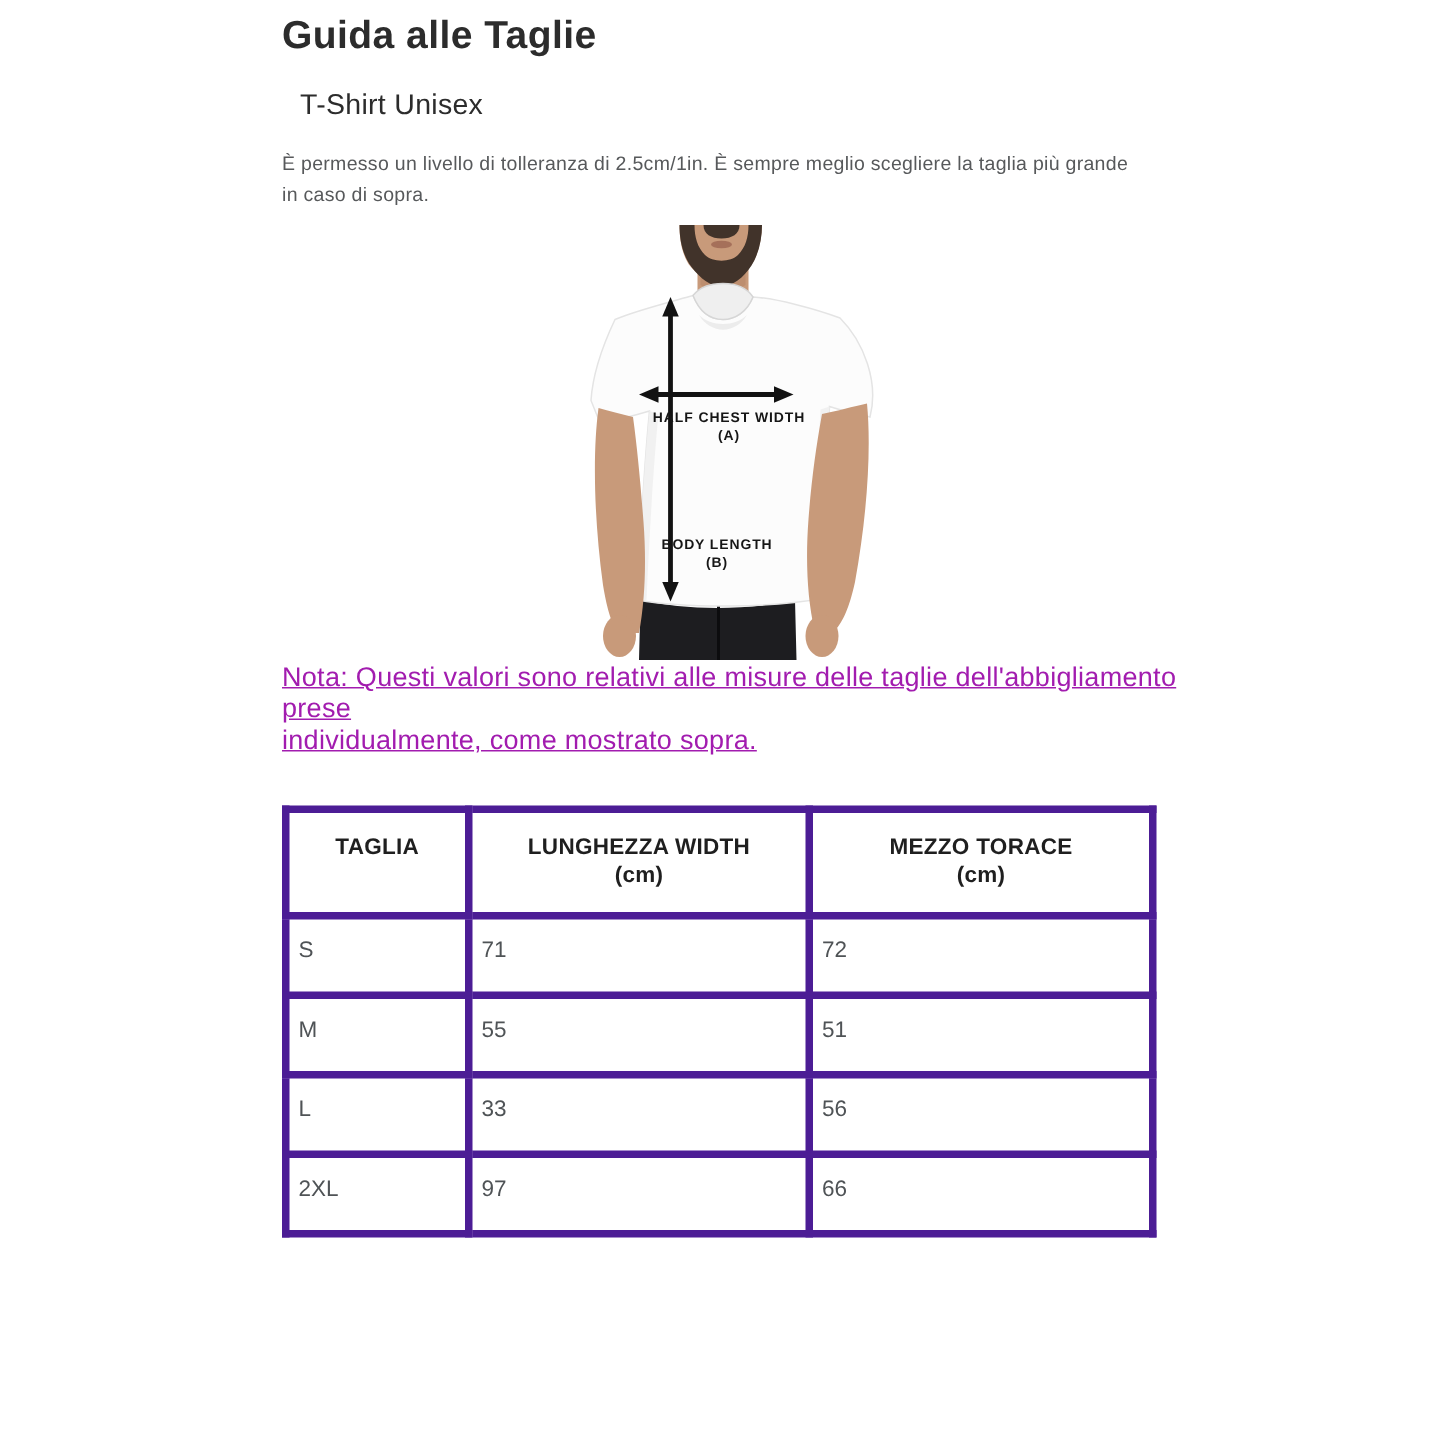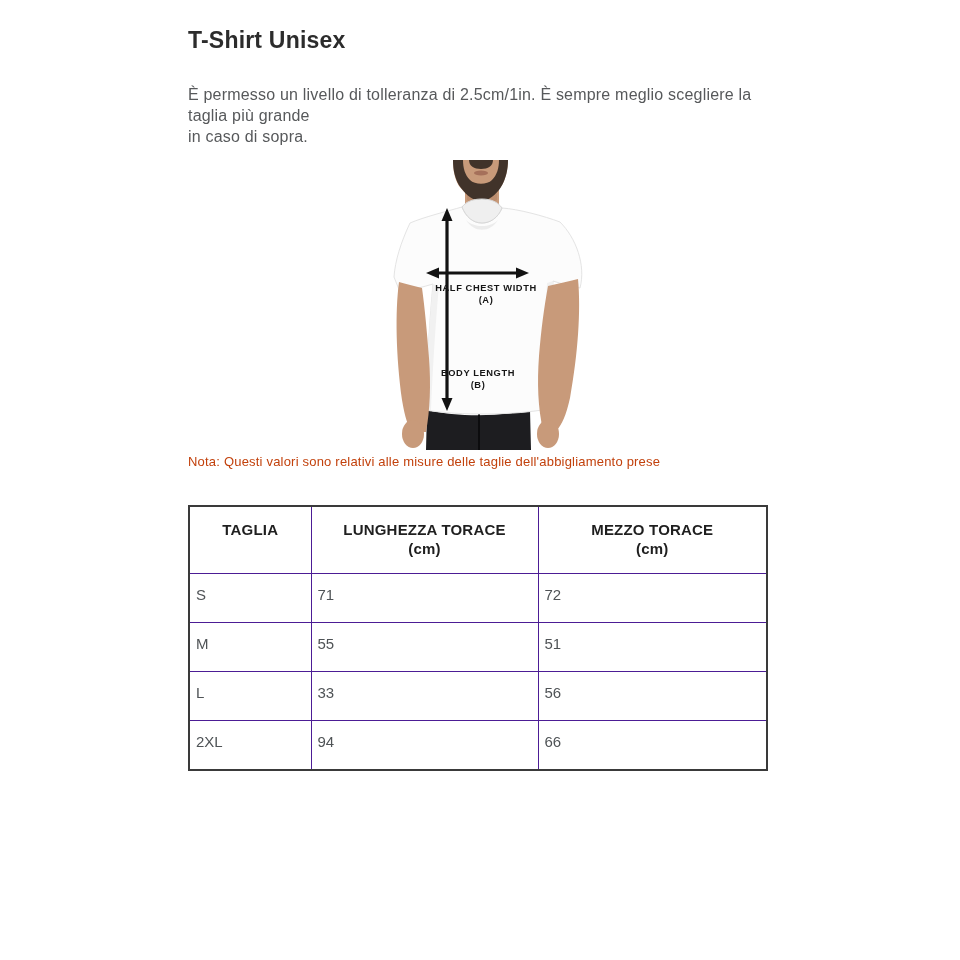--- a/index.html
+++ b/index.html
@@ -17,40 +17,41 @@
   }
   h1.page-title {
     margin: 0;
     font-size: 26px;
     line-height: 30px;
     font-weight: 700;
     color: #2c2c2c;
     letter-spacing: 0.3px;
   }
   h2.product-subtitle {
-    margin: 21px 0 0 0;
-    font-size: 23px;
+    margin: 21px 0 0 12px;
+    font-size: 19px;
     line-height: 23px;
-    font-weight: 700;
+    font-weight: 400;
     color: #2c2c2c;
     letter-spacing: 0.2px;
   }
   .intro {
-    margin-top: 32px;
-    font-size: 16px;
+    margin-top: 16px;
+    font-size: 13px;
     line-height: 21px;
     color: #57595b;
     letter-spacing: 0.2px;
   }
   .note {
     margin-top: 1px;
-    font-size: 13px;
+    font-size: 18px;
     line-height: 21px;
-    color: #c2410c;
-    letter-spacing: 0.2px;
+    color: #a21caf;
+    letter-spacing: 0.2px;
+    text-decoration: underline;
   }
   .figure-wrap {
     width: 600px;
     margin-top: -3px;
     height: 290px;
     text-decoration: underline;
   }
   .figure-wrap svg { display: block; margin: 0 auto; }
   svg text.measure-label {
     font-family: "Liberation Sans", sans-serif;
@@ -60,21 +61,21 @@
     letter-spacing: 0.6px;
   }
   table.size-table {
     margin-top: 33px;
     border-collapse: collapse;
     width: 578px;
     border: 2px solid #3a3a3a;
     table-layout: fixed;
   }
   .size-table th, .size-table td {
-    border: 1px solid #4c1d95;
+    border: 5px solid #4c1d95;
     vertical-align: top;
   }
   .size-table th {
     font-size: 15px;
     font-weight: 700;
     color: #1f1f1f;
     padding: 13px 6px 15px 6px;
     line-height: 19px;
     letter-spacing: 0.2px;
   }
@@ -85,20 +86,21 @@
     color: #4f5356;
     padding: 13px 6px 19px 6px;
     line-height: 16px;
   }
 </style>
 </head>
 <body>
 
 <div class="content">
 
+  <h1 class="page-title">Guida alle Taglie</h1>
 
   <h2 class="product-subtitle">T-Shirt Unisex</h2>
 
   <p class="intro">
       <span style="display:block">È permesso un livello di tolleranza di 2.5cm/1in. È sempre meglio scegliere la taglia più grande</span>
       <span style="display:block">in caso di sopra.</span>
     </p>
 
   <div class="figure-wrap">
     <svg width="300" height="290" viewBox="0 0 300 290">
@@ -145,35 +147,36 @@
 
       <text class="measure-label" x="148" y="131" text-anchor="middle">HALF CHEST WIDTH</text>
       <text class="measure-label" x="148" y="143" text-anchor="middle">(A)</text>
       <text class="measure-label" x="140" y="216" text-anchor="middle">BODY LENGTH</text>
       <text class="measure-label" x="140" y="228" text-anchor="middle">(B)</text>
     </svg>
   </div>
 
   <p class="note">
       <span style="display:block">Nota: Questi valori sono relativi alle misure delle taglie dell'abbigliamento prese</span>
+      <span style="display:block">individualmente, come mostrato sopra.</span>
     </p>
 
   <table class="size-table">
     <colgroup>
       <col style="width:122px">
       <col style="width:227px">
       <col style="width:229px">
     </colgroup>
     <thead>
       <tr>
         <th>
             <span class="th-line">TAGLIA</span>
           </th>
         <th>
-            <span class="th-line">LUNGHEZZA TORACE</span>
+            <span class="th-line">LUNGHEZZA WIDTH</span>
             <span class="th-line">(cm)</span>
           </th>
         <th>
             <span class="th-line">MEZZO TORACE</span>
             <span class="th-line">(cm)</span>
           </th>
       </tr>
     </thead>
     <tbody>
       <tr>
@@ -186,19 +189,19 @@
         <td>55</td>
         <td>51</td>
       </tr>
       <tr>
         <td>L</td>
         <td>33</td>
         <td>56</td>
       </tr>
       <tr>
         <td>2XL</td>
-        <td>94</td>
+        <td>97</td>
         <td>66</td>
       </tr>
     </tbody>
   </table>
 
 </div>
 
 </body></html>

